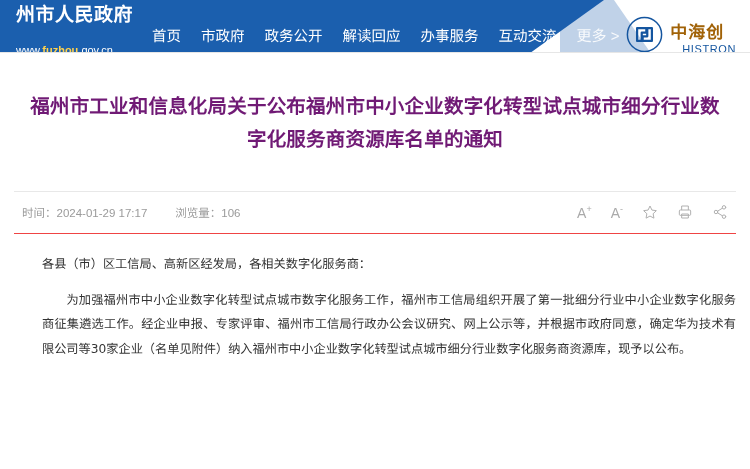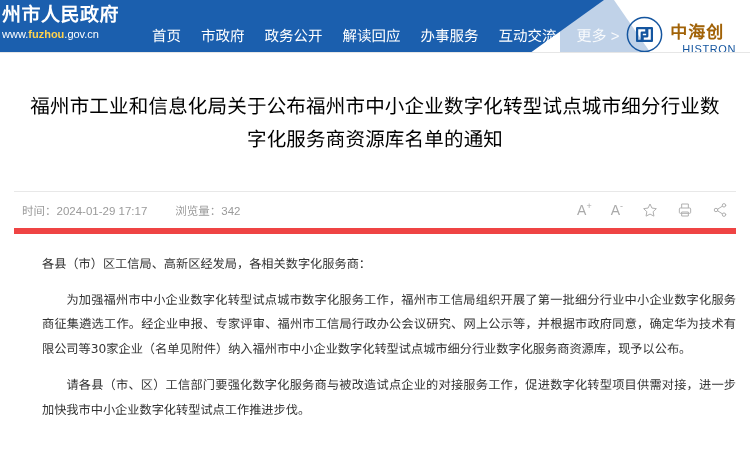--- a/index.html
+++ b/index.html
@@ -39,35 +39,35 @@
     top: 0;
     width: 90px;
     height: 52px;
     background: #1b5fae;
     opacity: .28;
     -webkit-clip-path: polygon(0 0, 60% 0, 100% 100%, 0 100%);
     clip-path: polygon(0 0, 60% 0, 100% 100%, 0 100%);
   }
   .site-logo {
     position: absolute;
-    left: 2px;
+    left: 16px;
     top: 5px;
     width: 130px;
     color: #ffffff;
     line-height: 1;
   }
   .site-logo .site-name {
     font-size: 19px;
     font-weight: bold;
     letter-spacing: .5px;
     white-space: nowrap;
     font-family: "DejaVu Sans", "Liberation Sans", sans-serif;
   }
   .site-logo .site-domain {
-    margin-top: 5px;
+    margin-top: 21px;
     font-size: 11px;
     white-space: nowrap;
   }
   .site-logo .site-domain b {
     color: #ffd24d;
   }
   .nav {
     position: absolute;
     left: 152px;
     top: 0;
@@ -125,31 +125,31 @@
 
   
   .title-wrap {
     padding: 38px 22px 0 22px;
   }
   .doc-title {
     margin: 0;
     text-align: center;
     font-size: 19.5px;
     line-height: 1.68;
-    font-weight: normal;
-    color: #000000;
+    font-weight: bold;
+    color: #701a75;
     letter-spacing: .2px;
     font-family: "DejaVu Sans", "Liberation Sans", sans-serif;
   }
 
   
   .meta-bar {
     margin: 34px 14px 0 14px;
     border-top: 1px solid #e8e8e8;
-    border-bottom: 6px solid #ef4444;
+    border-bottom: 1px solid #ef4444;
     height: 43px;
     display: flex;
     align-items: center;
     justify-content: space-between;
     padding: 0 8px;
     box-sizing: border-box;
   }
   .meta-left {
     display: flex;
     align-items: center;
@@ -234,21 +234,21 @@
 <div class="title-wrap">
   <h1 class="doc-title">福州市工业和信息化局关于公布福州市中小企业数字化转型试点城市细分行业数字化服务商资源库名单的通知</h1>
 </div>
 
 <div class="meta-bar">
   <div class="meta-left">
     <span>
       <span>时间：</span><span>2024-01-29 17:17</span>
     </span>
     <span>
-      <span>浏览量：</span><span>342</span>
+      <span>浏览量：</span><span>106</span>
     </span>
   </div>
   <div class="meta-right">
     <span class="tool"><span>A</span><sup>+</sup></span>
     <span class="tool"><span>A</span><sup>-</sup></span>
     <span class="tool">
       <svg width="16" height="16" viewBox="0 0 24 24" fill="none" stroke="#b0b0b0" stroke-width="1.5" stroke-linejoin="round">
         <polygon points="12,3 14.9,9.1 21.5,10 16.7,14.6 17.9,21.2 12,18.1 6.1,21.2 7.3,14.6 2.5,10 9.1,9.1"></polygon>
       </svg>
     </span>
@@ -267,14 +267,13 @@
         <line x1="8.3" y1="10.8" x2="15.7" y2="6.2"></line>
         <line x1="8.3" y1="13.2" x2="15.7" y2="17.8"></line>
       </svg>
     </span>
   </div>
 </div>
 
 <div class="doc-body">
   <p>各县（市）区工信局、高新区经发局，各相关数字化服务商：</p>
   <p class="indent">为加强福州市中小企业数字化转型试点城市数字化服务工作，福州市工信局组织开展了第一批细分行业中小企业数字化服务商征集遴选工作。经企业申报、专家评审、福州市工信局行政办公会议研究、网上公示等，并根据市政府同意，确定华为技术有限公司等30家企业（名单见附件）纳入福州市中小企业数字化转型试点城市细分行业数字化服务商资源库，现予以公布。</p>
-  <p class="indent">请各县（市、区）工信部门要强化数字化服务商与被改造试点企业的对接服务工作，促进数字化转型项目供需对接，进一步加快我市中小企业数字化转型试点工作推进步伐。</p>
 </div>
 
 </body></html>

